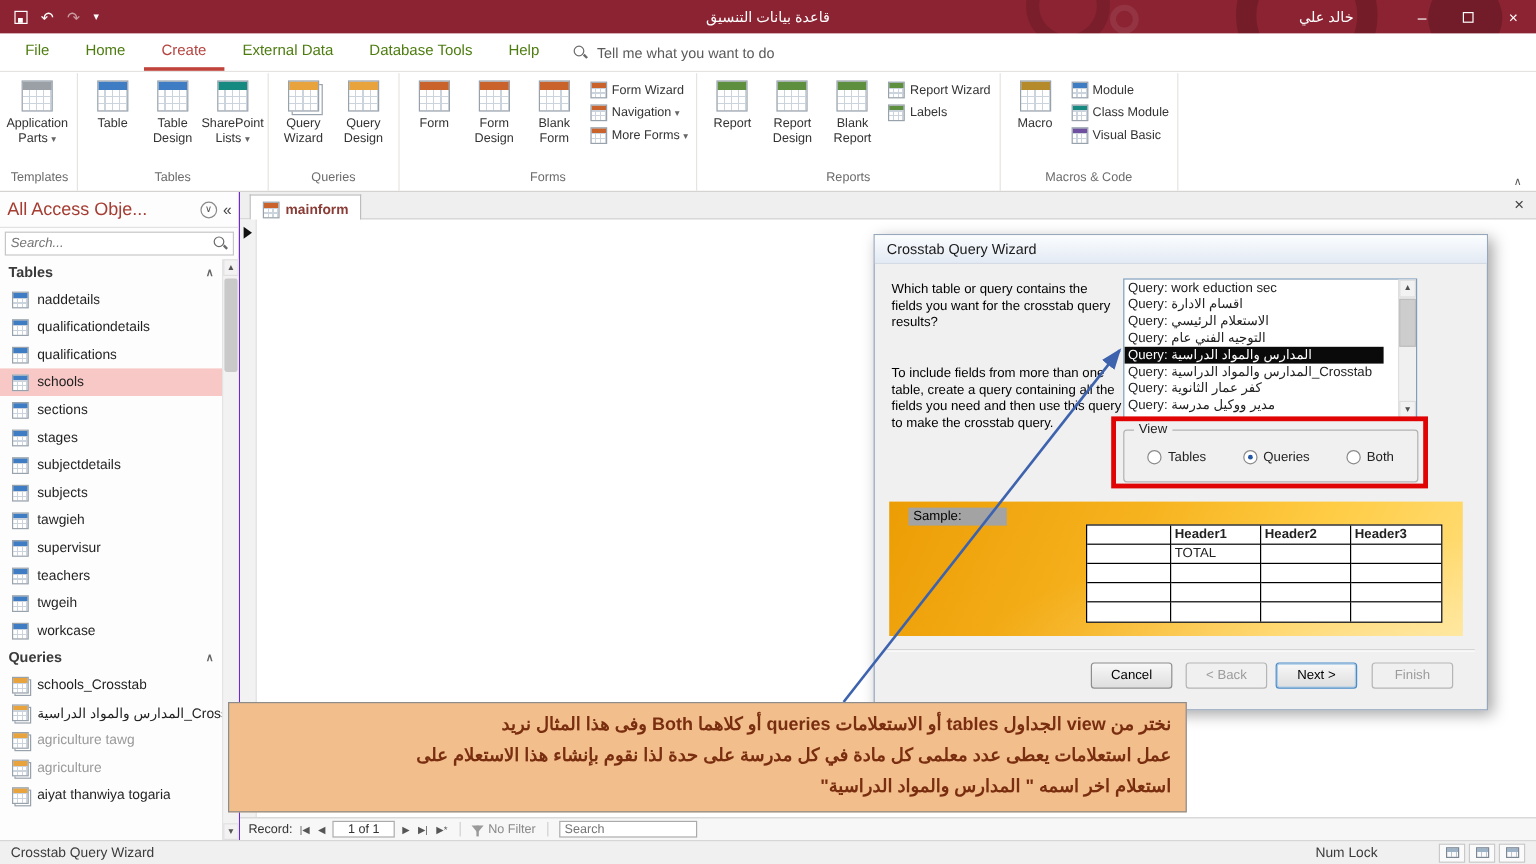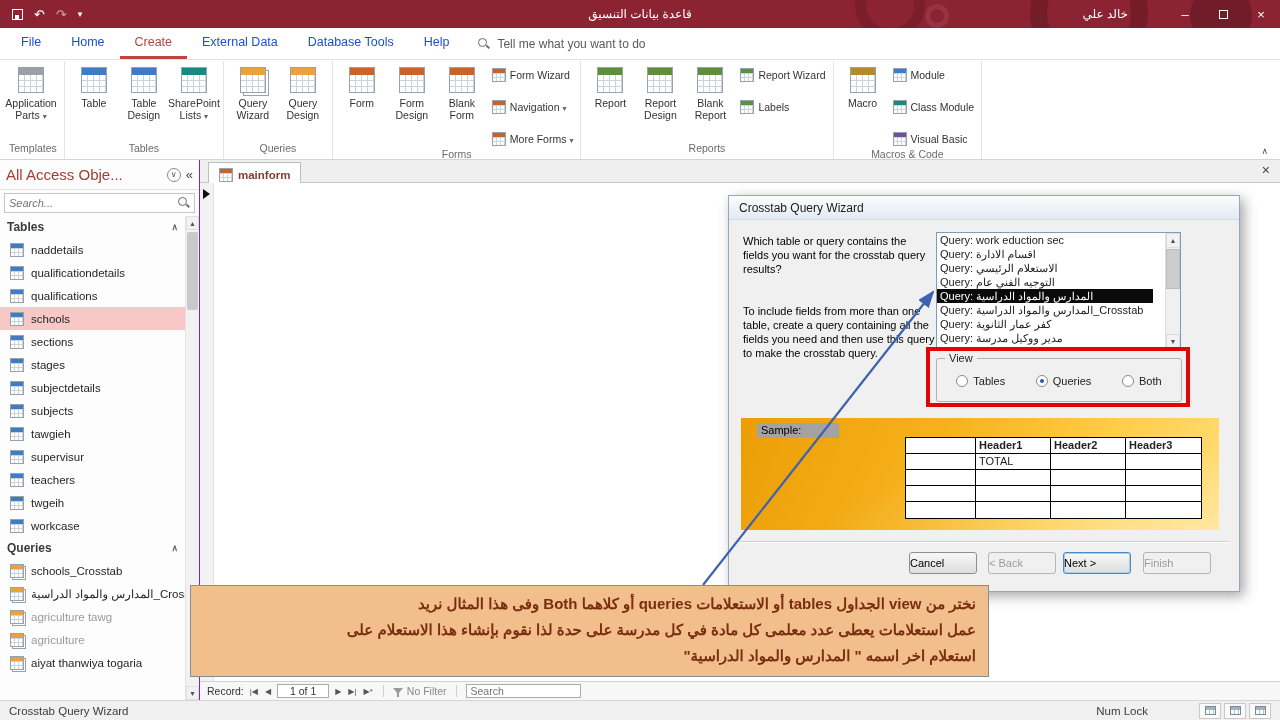--- a/index.html
+++ b/index.html
@@ -20,35 +20,35 @@
   .qat .caret-sm{font-size:9px}
   #tb-title{position:absolute;left:0;right:0;top:0;height:28px;line-height:28px;text-align:center;font-size:12px;z-index:2}
   #tb-user{position:absolute;right:152px;top:0;height:28px;line-height:28px;font-size:12px;z-index:3}
   .win-controls{position:absolute;right:0;top:0;height:28px;display:flex;z-index:3}
   .win-btn{width:38px;height:28px;display:flex;align-items:center;justify-content:center;font-size:13px;color:#fff}
   .max-box{width:9px;height:9px;border:1.5px solid #fff;display:inline-block}
 
   
   #ribbon-tabs{position:absolute;left:0;top:28px;width:100%;height:32px;background:#fff;border-bottom:1px solid #E5E3E1;display:flex;align-items:stretch}
   #tabstrip{display:flex;align-items:stretch;padding-left:6px}
-  .rtab{display:flex;align-items:center;padding:0 15px;font-size:12.5px;color:#1d4ed8;border-bottom:3px solid transparent}
+  .rtab{display:flex;align-items:center;padding:0 15px;font-size:12.5px;color:#4d7c0f;border-bottom:3px solid transparent}
   .rtab.active{color:#B5443F;border-bottom-color:#C0433C}
   #tellme{display:flex;align-items:center;gap:7px;margin-left:14px;color:#5A5A5A;font-size:12px}
   .mag{position:relative;width:12px;height:12px;display:inline-block;flex:0 0 12px}
   .mag::before{content:"";position:absolute;left:0;top:0;width:7px;height:7px;border:1.5px solid #6A6A6A;border-radius:50%}
   .mag::after{content:"";position:absolute;left:8px;top:8px;width:4px;height:1.6px;background:#6A6A6A;transform:rotate(45deg)}
 
   
   #ribbon{position:absolute;left:0;top:60px;width:100%;height:100px;background:#fff;border-bottom:1px solid #D5D3D1;display:flex;align-items:stretch;padding:1px 0 0 2px}
   .rgroup{display:flex;flex-direction:column;border-right:1px solid #E6E4E2;padding:0 3px}
   .rgroup-content{flex:1;display:flex;align-items:flex-start;gap:2px;padding:3px 2px 0}
   .rgroup-name{text-align:center;font-size:10.5px;color:#6B6B6B;padding:2px 4px 5px;white-space:nowrap}
   .btn-large{display:flex;flex-direction:column;align-items:center;width:48px;min-height:70px;padding-top:3px;gap:4px;text-align:center;cursor:default}
   .btn-large .lbl{font-size:10.5px;line-height:1.18;color:#333}
-  .vstack{display:flex;flex-direction:column;gap:18px;padding:4px 2px 0 4px}
+  .vstack{display:flex;flex-direction:column;gap:5px;padding:4px 2px 0 4px}
   .btn-small{display:flex;align-items:center;gap:4px;font-size:10.5px;color:#333;white-space:nowrap}
   .caret{font-size:8px;color:#666}
   #ribbon-collapse{position:absolute;right:12px;top:146px;font-size:9px;color:#555;z-index:3}
 
   
   .ic{display:inline-block;border:1px solid #98A2AC;background-color:#fff;
       background-image:linear-gradient(var(--tc,#3E7DC4) 0 var(--th,7px), transparent var(--th,7px)),
       repeating-linear-gradient(90deg, transparent 0 5px, #CBD4DD 5px 6px),
       repeating-linear-gradient(0deg, transparent 0 5px, #CBD4DD 5px 6px)}
   .ic-lg{width:26px;height:26px;--th:7px}
@@ -120,21 +120,21 @@
      linear-gradient(115deg,#EC9D05,#F6B21D 40%,#FFCC44 70%,#FFDE7A)}
   #sample-chip{position:absolute;left:16px;top:5px;width:82px;height:15px;background:#A3A3A3;color:#000;font-size:11px;line-height:15px;padding-left:4px}
   #sample-table{position:absolute;left:164px;top:19px;width:297px;background:#fff;border:1px solid #000}
   .srow{display:flex}
   .scell{border-right:1px solid #000;border-bottom:1px solid #000;height:16px;line-height:15px;padding-left:3px;flex:0 0 75px;overflow:hidden}
   .scell:last-child{border-right:0}
   .srow:last-child .scell{border-bottom:0}
   .scell.c0{flex:0 0 70px}
   .srow.header .scell{font-weight:bold}
   #dlg-sep{position:absolute;left:10px;right:10px;top:345px;border-top:1px solid #CFCFCF;border-bottom:1px solid #FFFFFF}
-  .dlg-btn{position:absolute;top:356px;width:68px;height:22px;background:linear-gradient(#F8F8F8,#DEDEDE);border:1px solid #8E8E8E;border-radius:3px;font-size:11px;text-align:left;line-height:20px;color:#000;cursor:default}
+  .dlg-btn{position:absolute;top:356px;width:68px;height:22px;background:linear-gradient(#F8F8F8,#DEDEDE);border:1px solid #8E8E8E;border-radius:3px;font-size:11px;text-align:center;line-height:20px;color:#000;cursor:default}
   .dlg-btn.disabled{color:#9B9B9B;background:#F0F0F0;border-color:#B5B5B5}
   .dlg-btn.default{border:1px solid #4B8BC8;box-shadow:inset 0 0 0 1px #A9CCE9}
   #btn-cancel{left:180px}#btn-back{left:259px}#btn-next{left:334px}#btn-finish{left:414px}
 
   
   #red-rect{position:absolute;left:926px;top:347px;width:264px;height:60px;border:4px solid #E00404;z-index:6}
   #arrow{position:absolute;left:0;top:0;z-index:8;pointer-events:none}
   #annotation{position:absolute;left:190px;top:585px;width:799px;height:92px;background:#F2BE8C;border:1px solid #8C8C8C;z-index:9;padding:5px 12px;direction:rtl;text-align:right;color:#7A2E10;font-size:15px;font-weight:bold;line-height:26px;overflow:hidden}
 
   

